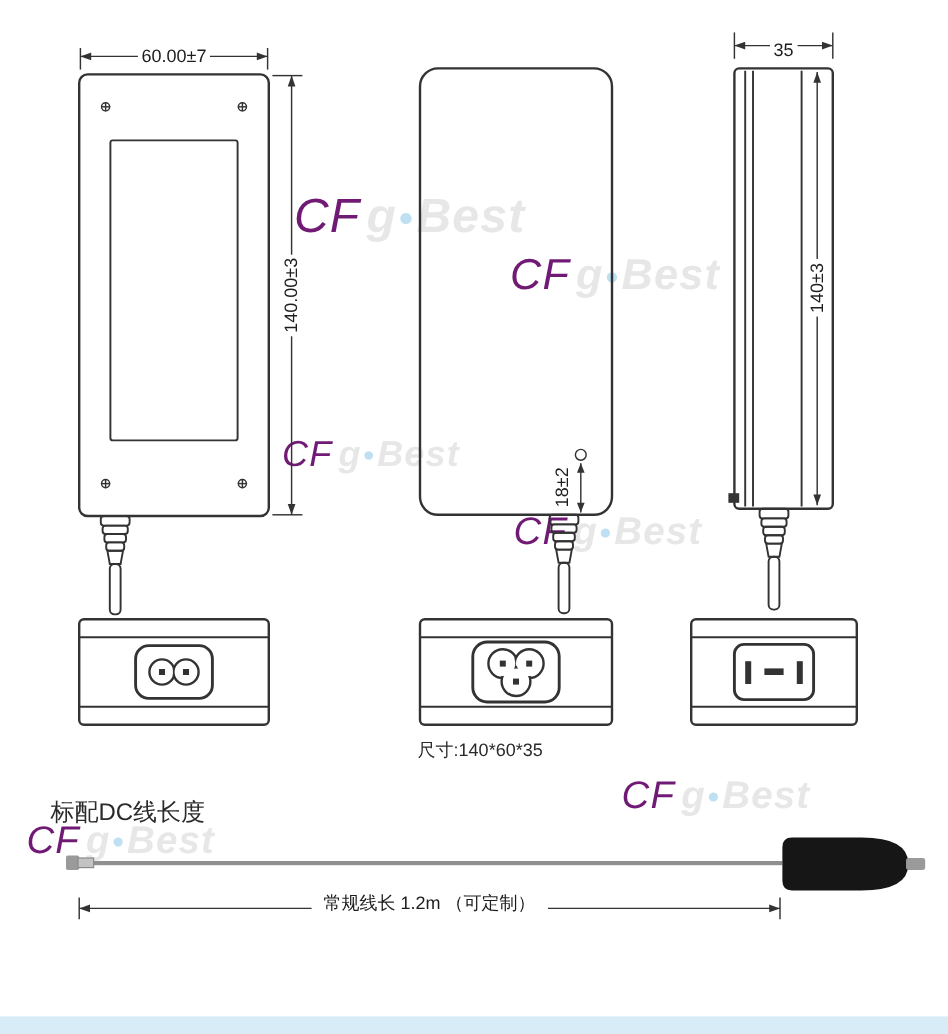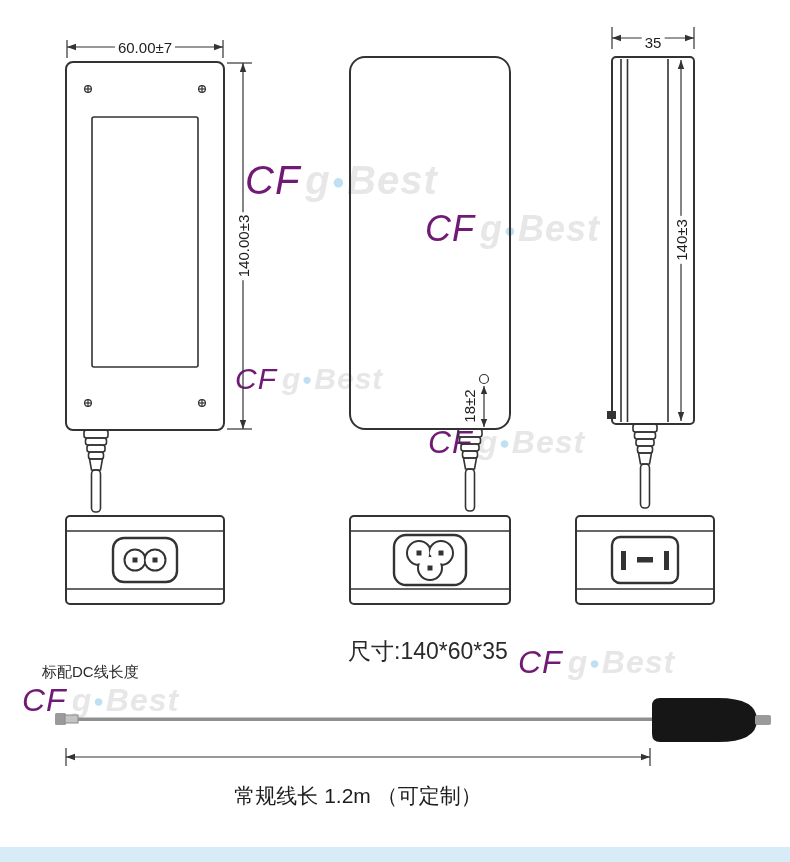--- a/index.html
+++ b/index.html
@@ -226,19 +226,19 @@
     </g>
   </svg>
 
   <div class="label-layer">
     <div class="dim-label" style="left:145px;top:47px">60.00±7</div>
     <div class="dim-label vert" style="left:243px;top:246px">140.00±3</div>
     <div class="dim-label vert" style="left:469px;top:406px">18±2</div>
     <div class="dim-label" style="left:653px;top:42px">35</div>
     <div class="dim-label vert" style="left:681px;top:240px">140±3</div>
 
-    <div class="text-label" style="left:348px;top:636px;font-size:23px">尺寸:140*60*35</div>
-    <div class="text-label" style="left:42px;top:663px;font-size:15px">标配DC线长度</div>
-    <div class="dim-label" style="left:358px;top:796px;font-size:21px;padding:0 10px">常规线长 1.2m （可定制）</div>
+    <div class="text-label" style="left:348px;top:616px;font-size:15px">尺寸:140*60*35</div>
+    <div class="text-label" style="left:42px;top:663px;font-size:20px">标配DC线长度</div>
+    <div class="dim-label" style="left:358px;top:753px;font-size:15px;padding:0 10px">常规线长 1.2m （可定制）</div>
   </div>
 
   <div id="footer-bar"></div>
 </div>
 
 </body></html>

